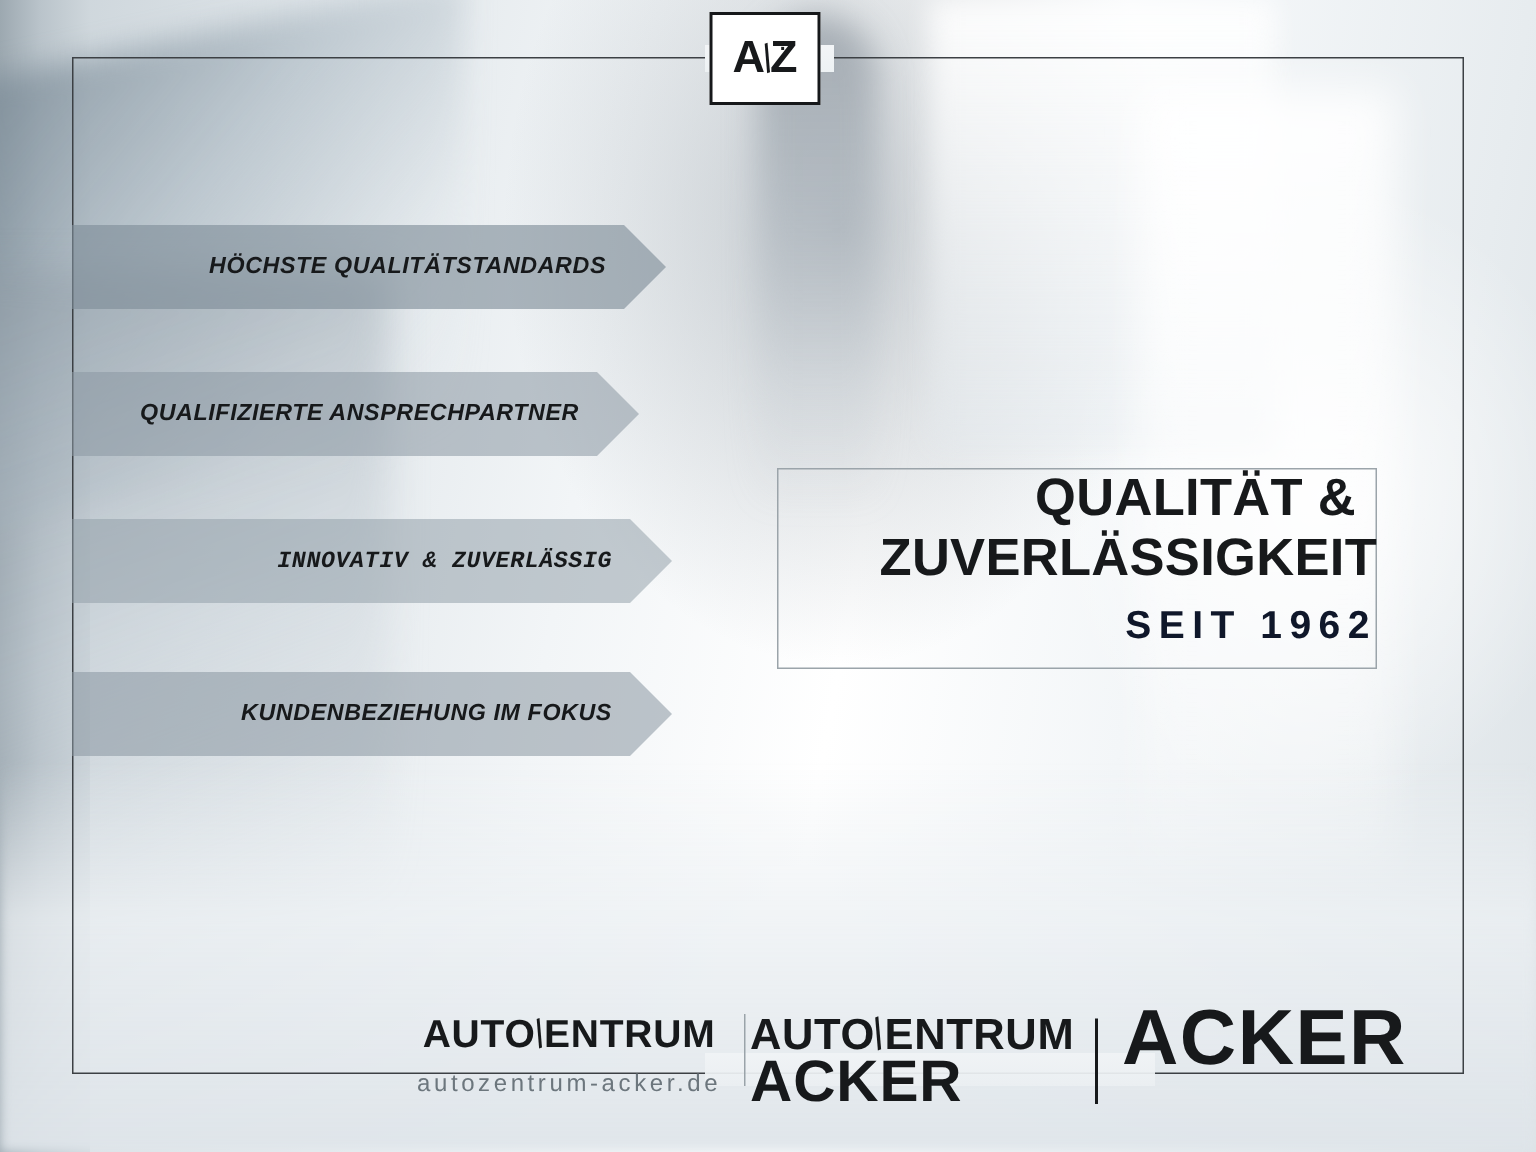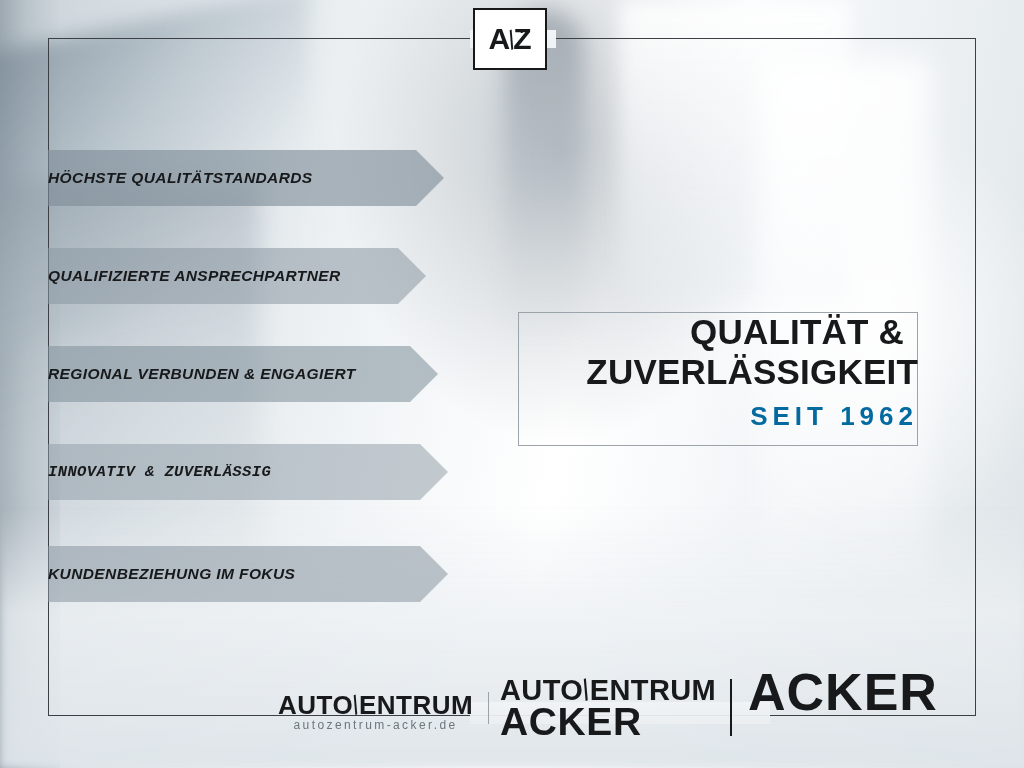--- a/index.html
+++ b/index.html
@@ -136,21 +136,21 @@
     margin-bottom: 42px;
     display: flex;
     align-items: center;
     background: rgba(120,136,148,0.55);
     clip-path: polygon(0 0, calc(100% - 28px) 0, 100% 50%, calc(100% - 28px) 100%, 0 100%);
     box-sizing: border-box;
     padding-right: 40px;
   }
   .banner .label {
     width: 100%;
-    text-align: left;
+    text-align: right;
     font-style: italic;
     font-weight: 700;
     font-size: 15.5px;
     letter-spacing: 0.4px;
     color: #17191b;
     white-space: nowrap;
   }
   .b1 { width: 396px; background: rgba(126,141,152,0.62); }
   .b2 { width: 378px; background: rgba(138,152,162,0.55); margin-top: 12px; }
   .b3 { width: 390px; background: rgba(131,146,157,0.58); }
@@ -183,21 +183,21 @@
     display: inline-block;
     padding: 0 14px;
     position: relative;
     top: 2px;
   }
   .claim-sub {
     margin-top: 8px;
     font-weight: 700;
     font-size: 26px;
     letter-spacing: 5px;
-    color: #0369a1;
+    color: #0f172a;
   }
 
   
   .logo-left {
     position: absolute;
     left: 278px; bottom: 36px;
     text-align: center;
   }
   .logo-left .name {
     font-weight: 700;
@@ -206,22 +206,22 @@
     color: #17191b;
     line-height: 1;
   }
   .logo-left .name .slash {
     display: inline-block;
     transform: rotate(-20deg);
     font-weight: 400;
     margin: 0 -1px;
   }
   .logo-left .url {
-    margin-top: 0;
-    font-size: 12px;
+    margin-top: 12px;
+    font-size: 16px;
     letter-spacing: 2.4px;
     color: #6c767d;
   }
   .logo-left .divider {
     position: absolute;
     right: -16px; top: 0; bottom: 8px;
     width: 1px;
     background: #9aa3a9;
   }
 
@@ -289,23 +289,20 @@
     </div>
   </div>
 
   <div class="banners">
     <div class="banner b1">
       <span class="label">HÖCHSTE  QUALITÄTSTANDARDS</span>
     </div>
     <div class="banner b2">
       <span class="label">QUALIFIZIERTE ANSPRECHPARTNER</span>
     </div>
-    <div class="banner b3">
-      <span class="label">REGIONAL VERBUNDEN &amp; ENGAGIERT</span>
-    </div>
     <div class="banner b4">
       <span class="label">INNOVATIV &amp; ZUVERLÄSSIG</span>
     </div>
     <div class="banner b5">
       <span class="label">KUNDENBEZIEHUNG IM FOKUS</span>
     </div>
   </div>
 
   <div class="claim">
     <div class="claim-inner">

